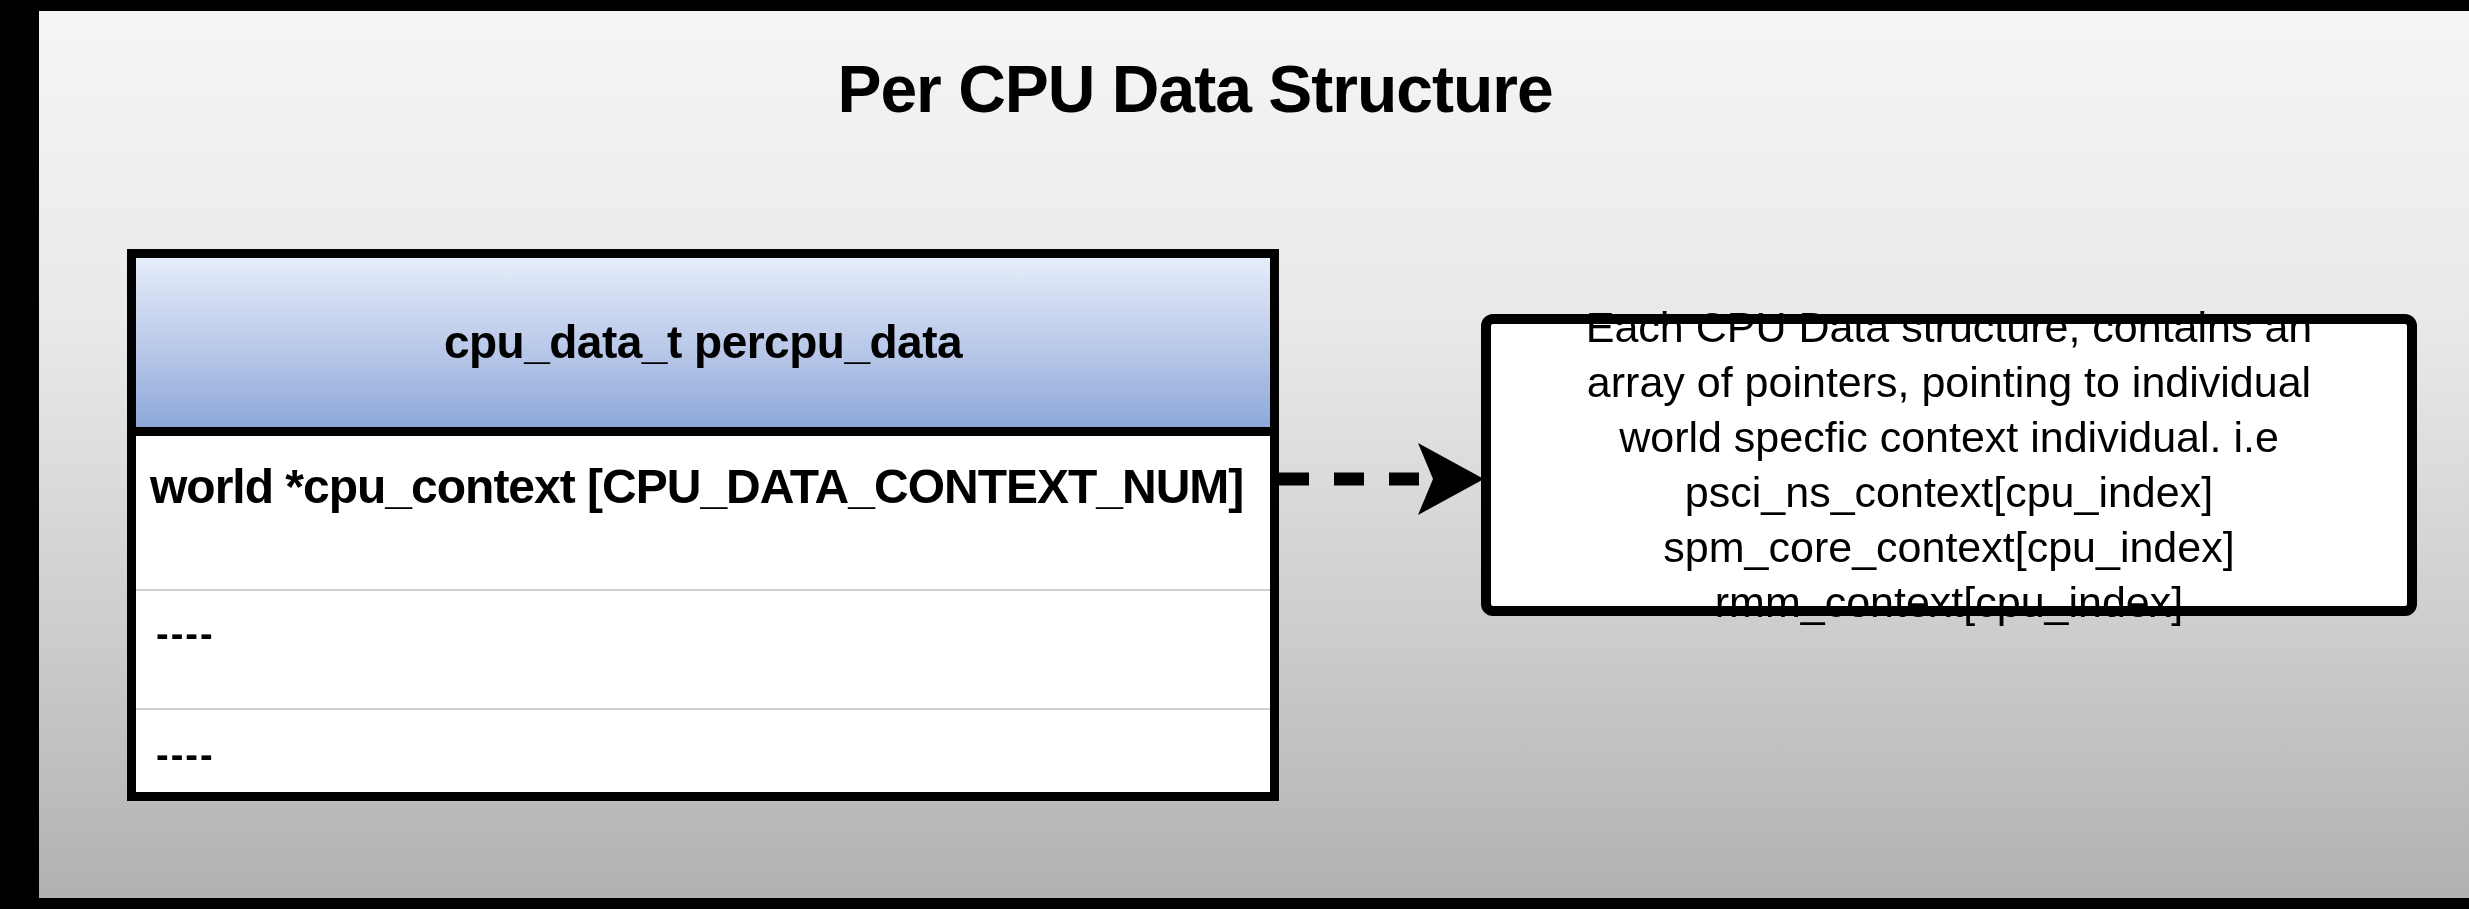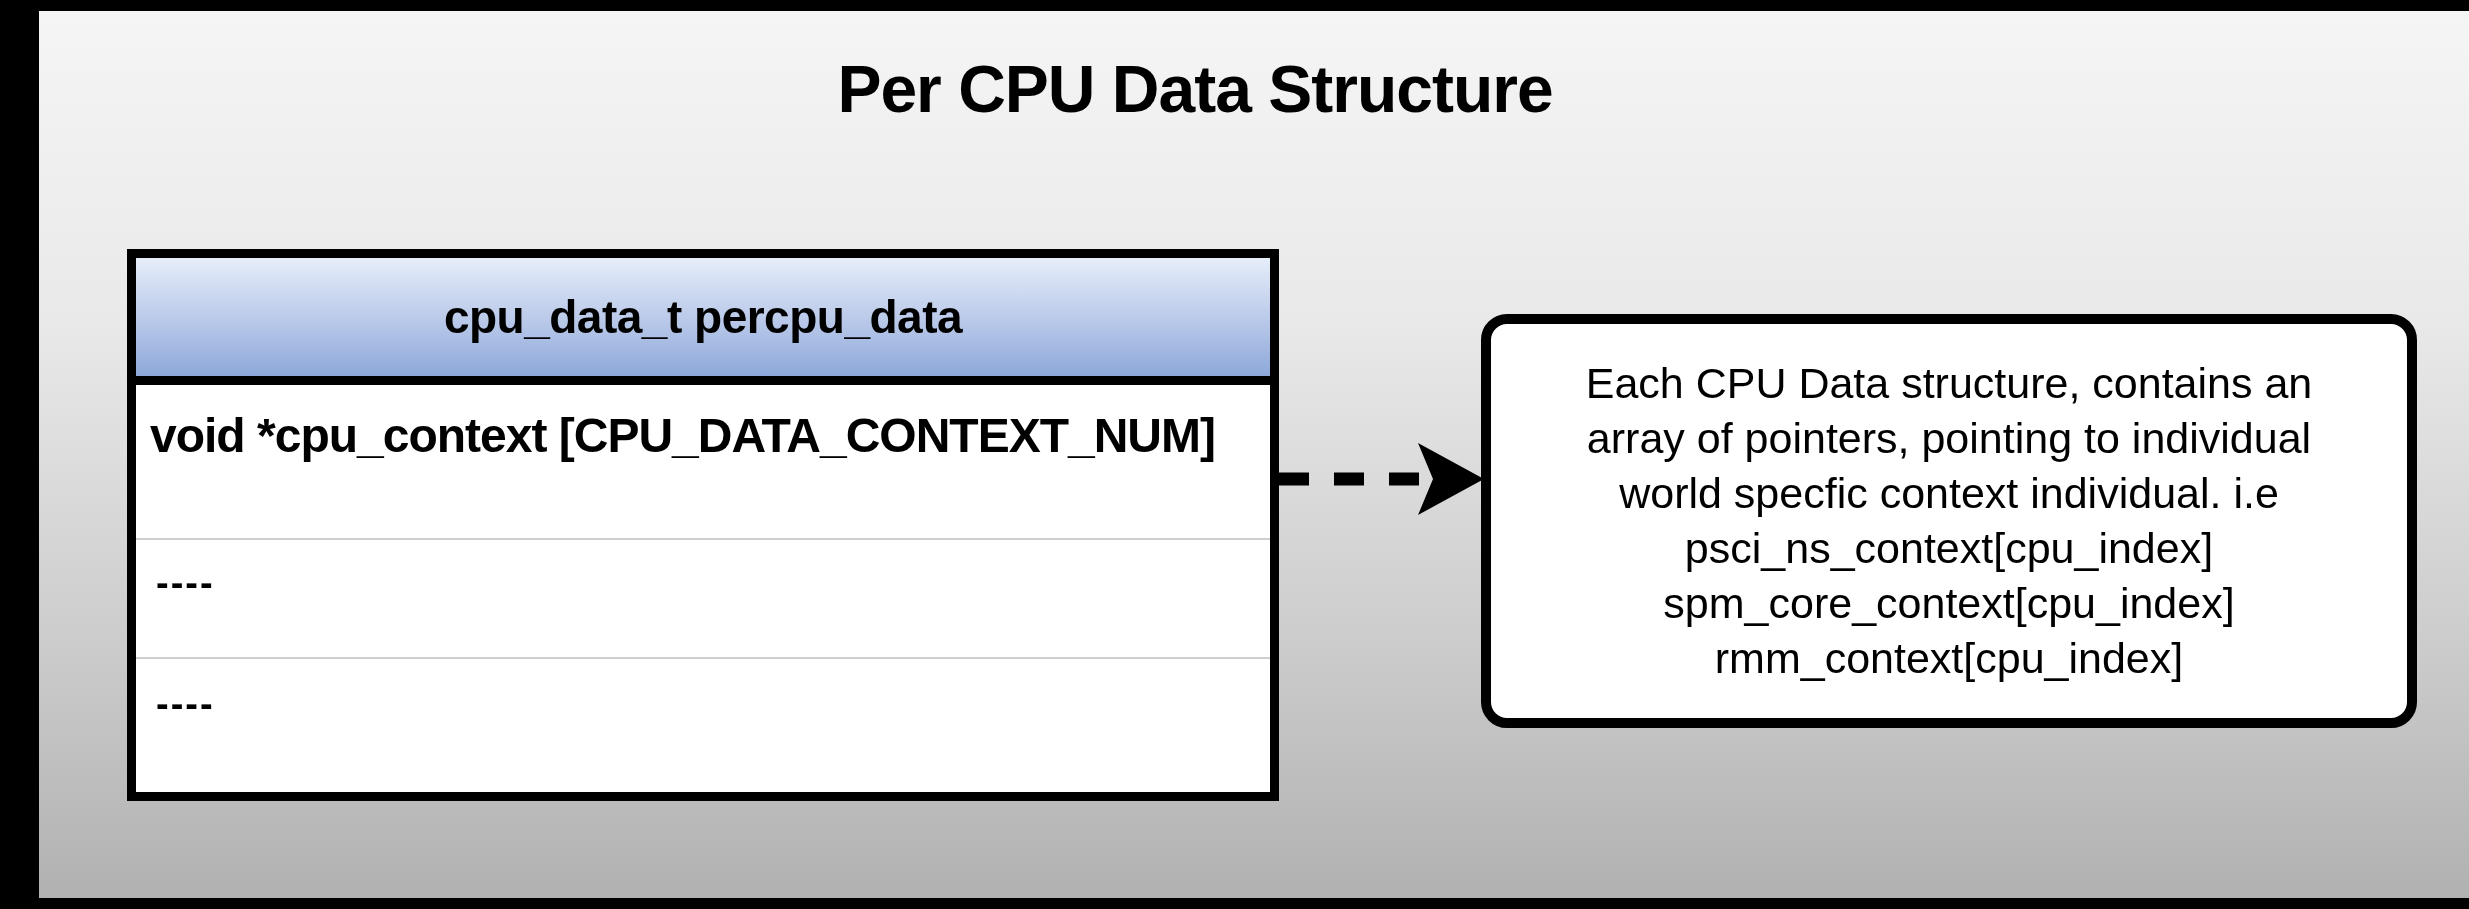--- a/index.html
+++ b/index.html
@@ -36,21 +36,21 @@
     width: 1152px;
     height: 552px;
     box-sizing: border-box;
     border: 9px solid #000;
     background: #ffffff;
     display: flex;
     flex-direction: column;
   }
   .table-header {
     flex: none;
-    height: 127px;
+    height: 178px;
     box-sizing: border-box;
     border-bottom: 9px solid #000;
     background: linear-gradient(180deg, #e6edfa 0%, #bccbea 50%, #8da8da 100%);
     display: flex;
     flex-direction: column;
     align-items: center;
     justify-content: center;
     text-align: right;
     font-weight: bold;
     font-size: 46px;
@@ -94,24 +94,24 @@
     width: 215px;
     height: 80px;
   }
 
   
   .annotation-box {
     position: absolute;
     left: 1442px;
     top: 303px;
     width: 936px;
-    height: 414px;
+    height: 302px;
     box-sizing: border-box;
     border: 10px solid #000;
-    border-radius: 26px;
+    border-radius: 12px;
     background: #ffffff;
     display: flex;
     flex-direction: column;
     align-items: center;
     justify-content: center;
     text-align: center;
     font-size: 43px;
     line-height: 55px;
   }
   .annotation-line { white-space: nowrap; }
@@ -120,21 +120,21 @@
 <body>
 
 <div class="canvas">
 
   <div class="diagram-title">Per CPU Data Structure</div>
 
   <div class="struct-table">
     <div class="table-header">
       <div>cpu_data_t percpu_data</div>
     </div>
-    <div class="table-row row-main">void *cpu_context [CPU_DATA_CONTEXT_NUM]</div>
+    <div class="table-row row-main">world *cpu_context [CPU_DATA_CONTEXT_NUM]</div>
     <div class="table-row row-dash">----</div>
     <div class="table-row row-dash last">----</div>
   </div>
 
   <svg class="dashed-arrow" viewBox="0 0 215 80" xmlns="http://www.w3.org/2000/svg">
     <line x1="2" y1="40" x2="150" y2="40" stroke="#000000" stroke-width="13" stroke-dasharray="30 25"></line>
     <polygon points="141,4 207,40 141,76 156,40" fill="#000000"></polygon>
   </svg>
 
   <div class="annotation-box">

